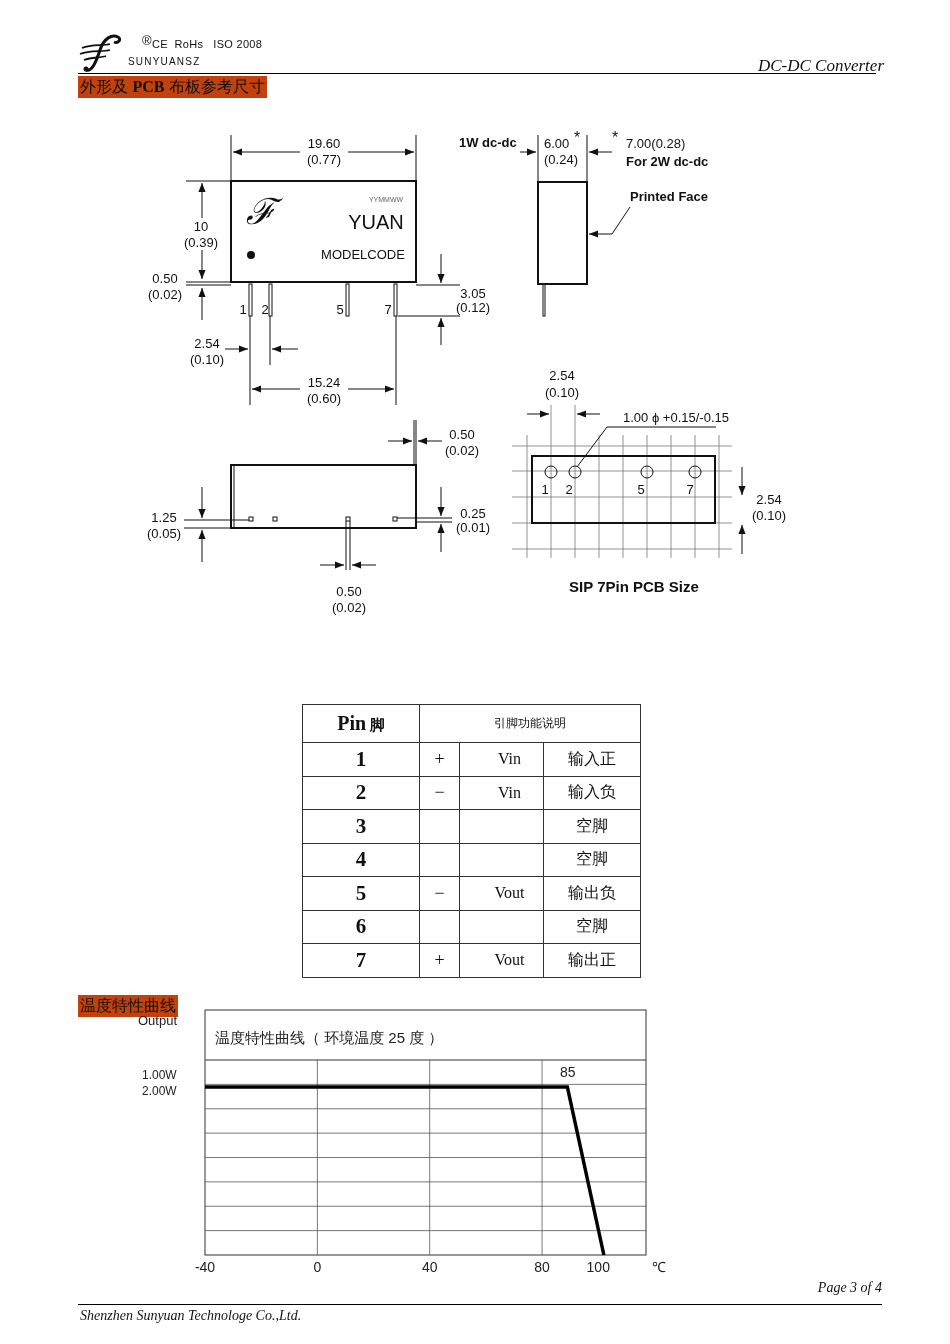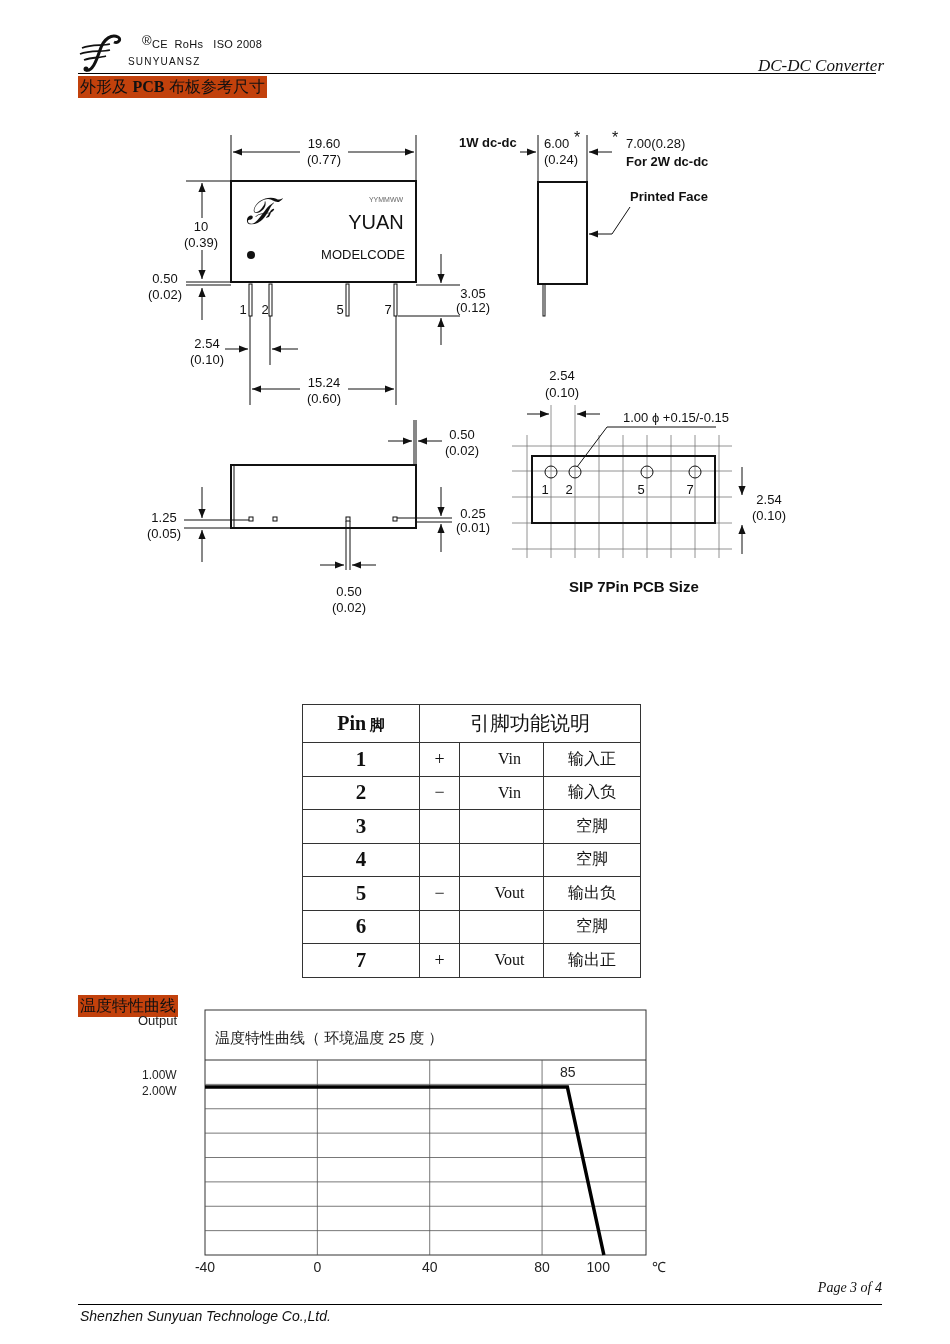--- a/index.html
+++ b/index.html
@@ -19,21 +19,21 @@
   .pin-table { left:302px; top:670px; border-collapse:collapse; font-family:"Liberation Serif", serif;margin-top:34px; }
   .pin-table td, .pin-table th { border:1px solid #333; height:32.5px; padding:0; text-align:center; font-size:16px; }
   .pin-table th { font-weight:normal; height:37px; }
   .pin-table .c0 { width:116px; font-weight:bold; font-size:21px; }
   .pin-table .c1 { width:39px; font-size:18px; }
   .pin-table .c2 { width:67px;padding-left:16px; }
   .pin-table .c3 { width:96px; }
   .pin-table .hdr0 b { font-size:20px; }
   .pin-table .hdr0 span { font-size:15px; }
   .footer-rule { left:78px; top:1304px; width:804px; border-top:1px solid #000; }
-  .footer-left { left:80px; top:1308px; font-family:Liberation Sans, sans-serif; font-style:italic; font-size:14px; }
+  .footer-left { left:80px; top:1308px; font-family:Liberation Serif, serif; font-style:italic; font-size:14px; }
   .footer-right { right:68px; top:1280px; font-family:"Liberation Serif", serif; font-style:italic; font-size:14px; }
 </style>
 </head>
 <body>
 
 <svg class="abs hdr-logo" viewBox="0 0 48 42">
   <path d="M8 38 C14 40 18 30 22 18 C26 6 34 2 40 5 C44 7 40 12 36 10" fill="none" stroke="#111" stroke-width="3"></path>
   <path d="M4 16 C14 12 24 14 32 12 M2 22 C12 18 24 20 32 18 M6 28 C14 25 22 26 28 24" fill="none" stroke="#111" stroke-width="1.8"></path>
   <circle cx="8" cy="37" r="2.5" fill="#111"></circle>
 </svg>
@@ -198,21 +198,21 @@
     <text x="769" y="504">2.54</text>
     <text x="769" y="520">(0.10)</text>
     <text x="634" y="592" font-size="15" font-weight="bold">SIP 7Pin  PCB Size</text>
   </g>
 </svg>
 
 <table class="abs pin-table">
   <tbody>
       <tr>
     <th class="c0 hdr0"><b>Pin</b><span> 脚</span></th>
-    <th colspan="3" style="font-family:'Liberation Sans',sans-serif;font-size:20px;">引脚功能说明</th>
+    <th colspan="3" style="font-family:'Liberation Sans',sans-serif;font-size:12px;">引脚功能说明</th>
   </tr>
   </tbody>
     <tbody id="pin-rows">
       <tr>
         <td class="c0">1</td>
         <td class="c1">+</td>
         <td class="c2">Vin</td>
         <td class="c3">输入正</td>
       </tr>
       <tr>

